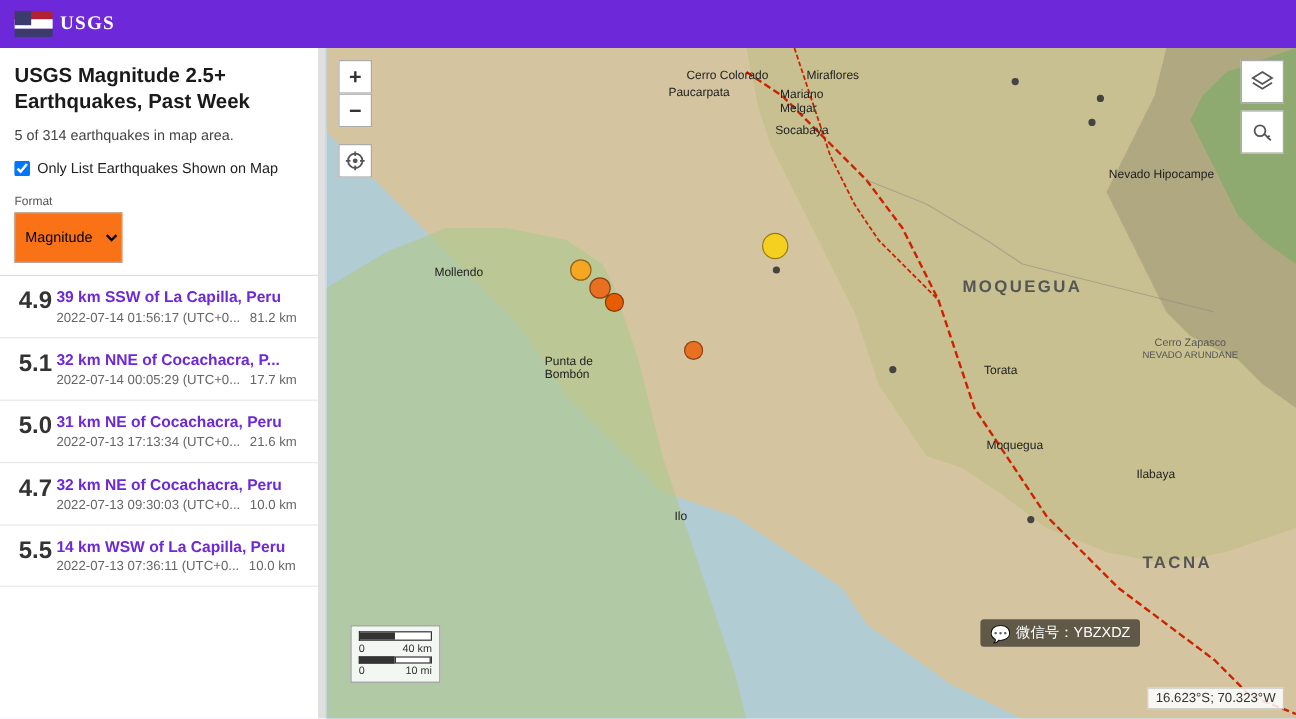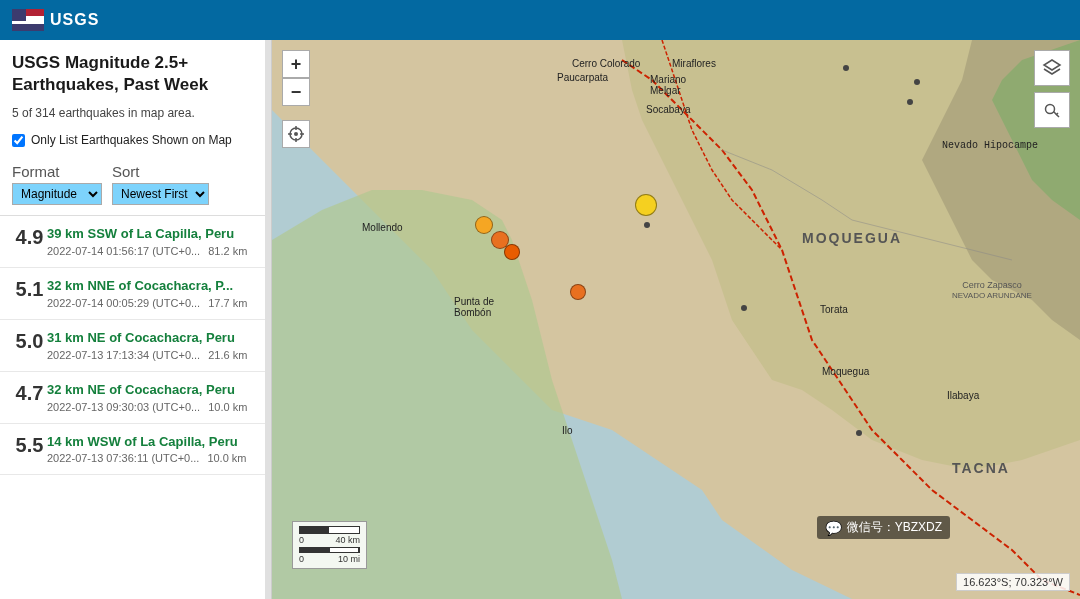--- a/index.html
+++ b/index.html
@@ -1,25 +1,26 @@
 <!DOCTYPE html>
 <html><head>
   <meta charset="utf-8">
   <style>
     * { box-sizing: border-box; margin: 0; padding: 0; }
     body { font-family: Arial, sans-serif; font-size: 13px; background: #fff; overflow: hidden; width: 1080px; height: 599px; display: flex; flex-direction: column; }
 
     
     #header {
-      background: #0369a1;
+      background: #6d28d9;
       padding: 6px 12px;
       display: flex;
       align-items: center;
       height: 40px;
       flex-shrink: 0;
+      font-family: Liberation Serif, serif;
     }
     #header .usgs-logo {
       display: flex;
       align-items: center;
       gap: 6px;
     }
     #header .usgs-text {
       color: #fff;
       font-weight: bold;
       font-size: 16px;
@@ -82,28 +83,28 @@
       align-items: flex-end;
       border-bottom: 1px solid #ddd;
       padding-bottom: 10px;
     }
     .control-group {
       display: flex;
       flex-direction: column;
       gap: 3px;
     }
     .control-group label {
-      font-size: 15px;
+      font-size: 10px;
       color: #555;
     }
     .control-group select {
       font-size: 12px;
-      padding: 2px 4px;
+      padding: 12px 4px;
       border: 1px solid #aaa;
-      background: #7dd3fc;
+      background: #f97316;
       cursor: pointer;
       min-width: 90px;
     }
 
     
     #drag-handle {
       position: absolute;
       right: 0;
       top: 0;
       width: 6px;
@@ -131,21 +132,21 @@
       min-width: 35px;
       text-align: center;
       flex-shrink: 0;
     }
     .eq-info {
       flex: 1;
     }
     .eq-location {
       font-size: 13px;
       font-weight: bold;
-      color: #15803d;
+      color: #6d28d9;
       line-height: 1.3;
     }
     .eq-details {
       font-size: 11px;
       color: #666;
       margin-top: 2px;
       display: flex;
       gap: 8px;
     }
 
@@ -323,28 +324,20 @@
       <label for="filter-cb">Only List Earthquakes Shown on Map</label>
     </div>
 
     <div id="sidebar-controls">
       <div class="control-group">
         <label>Format</label>
         <select>
           <option>Magnitude</option>
           <option>Age</option>
           <option>Location</option>
-        </select>
-      </div>
-      <div class="control-group">
-        <label>Sort</label>
-        <select>
-          <option>Newest First</option>
-          <option>Oldest First</option>
-          <option>Largest First</option>
         </select>
       </div>
     </div>
 
     <div id="eq-list">
     <div class="eq-item">
       <div class="eq-mag">4.9</div>
       <div class="eq-info">
         <div class="eq-location">39 km SSW of La Capilla, Peru</div>
         <div class="eq-details">
@@ -532,21 +525,21 @@
       <span style="position:absolute;top:18px;left:300px;font-size:10px;color:#222;font-weight:500;white-space:nowrap;">Cerro Colorado</span>
       <span style="position:absolute;top:32px;left:285px;font-size:10px;color:#222;white-space:nowrap;">Paucarpata</span>
       <span style="position:absolute;top:18px;left:380px;font-size:10px;color:#222;white-space:nowrap;padding-left:20px;">Miraflores</span>
       <span style="position:absolute;top:34px;left:378px;font-size:10px;color:#222;white-space:nowrap;">Mariano<br>Melgar</span>
       <span style="position:absolute;top:64px;left:374px;font-size:10px;color:#222;white-space:nowrap;">Socabaya</span>
       <span style="position:absolute;top:182px;left:90px;font-size:10px;color:#222;white-space:nowrap;">Mollendo</span>
       <span style="position:absolute;top:256px;left:182px;font-size:10px;color:#222;white-space:nowrap;">Punta de<br>Bombón</span>
       <span style="position:absolute;top:190px;left:530px;font-size:14px;color:#555;font-weight:bold;letter-spacing:2px;white-space:nowrap;">MOQUEGUA</span>
       <span style="position:absolute;top:326px;left:550px;font-size:10px;color:#222;white-space:nowrap;">Moquegua</span>
       <span style="position:absolute;top:264px;left:548px;font-size:10px;color:#222;white-space:nowrap;">Torata</span>
-      <span style="position:absolute;top:100px;left:670px;font-size:10px;color:#222;white-space:nowrap;text-align:right;font-family:Liberation Mono, monospace;">Nevado Hipocampe</span>
+      <span style="position:absolute;top:100px;left:652px;font-size:10px;color:#222;white-space:nowrap;text-align:right;">Nevado Hipocampe</span>
       <span style="position:absolute;top:240px;left:680px;font-size:9px;color:#555;white-space:nowrap;text-align:center;">Cerro Zapasco<br><span style="font-size:8px;">NEVADO ARUNDANE</span></span>
       <span style="position:absolute;top:350px;left:675px;font-size:10px;color:#222;white-space:nowrap;">Ilabaya</span>
       <span style="position:absolute;top:420px;left:680px;font-size:14px;color:#555;font-weight:bold;letter-spacing:2px;white-space:nowrap;">TACNA</span>
       <span style="position:absolute;top:385px;left:290px;font-size:10px;color:#222;white-space:nowrap;">Ilo</span>
     </div>
 
     <div id="map-zoom-controls">
       <div class="zoom-btn">+</div>
       <div class="zoom-btn">−</div>
     </div>

